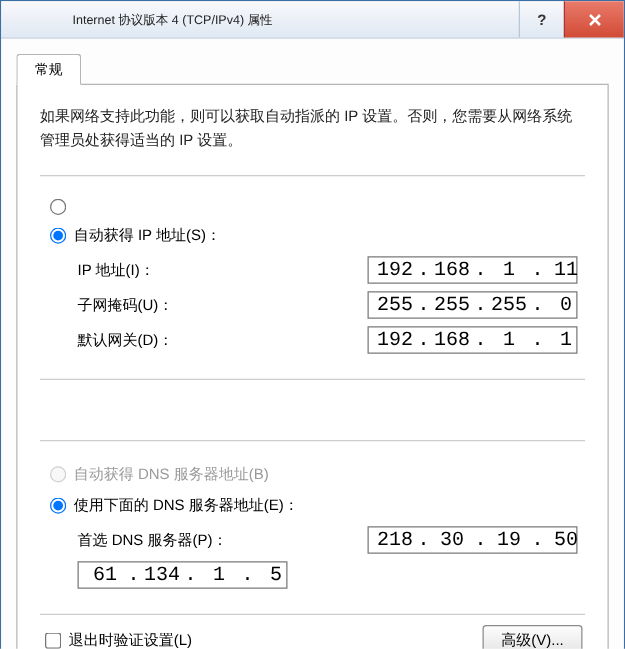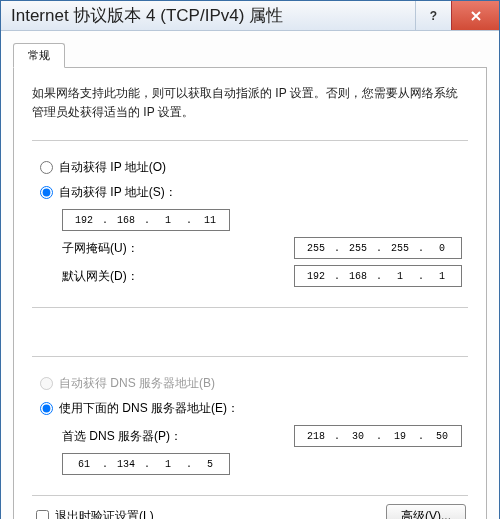--- a/index.html
+++ b/index.html
@@ -18,21 +18,21 @@
     background: #fff;
   }
   .titlebar {
     height: 30px;
     background: linear-gradient(to bottom, #f8f9fb, #dfe8f3);
     border-bottom: 1px solid #b8c7d8;
     display: flex;
     align-items: center;
     padding: 0 0 0 10px;
   }
-  .title { flex: 1; color: #222; font-size: 17px; }
+  .title { flex: 1; color: #222; font-size: 10px; margin-left: 47px; }
   .win-btns { display: flex; align-items: stretch; height: 100%; }
   .win-btn {
     width: 36px;
     display: flex;
     align-items: center;
     justify-content: center;
     border-left: 1px solid #b8c7d8;
     font-weight: bold;
     color: #333;
     cursor: pointer;
@@ -98,21 +98,21 @@
   .field-label { flex: 1; }
   .ip-input {
     display: flex;
     align-items: center;
     border: 1px solid #7a7a7a;
     background: #fff;
     height: 22px;
     width: 168px;
     padding: 0 4px;
     font-family: "Courier New", monospace;
-    font-size: 10px;
+    font-size: 16px;
   }
   .ip-seg {
     width: 34px;
     border: none;
     text-align: center;
     font-family: inherit;
     font-size: inherit;
     outline: none;
     padding: 0;
     background: transparent;
@@ -157,28 +157,28 @@
     <div class="tab-strip">
       <div class="tab">常规</div>
     </div>
 
     <div class="tab-panel">
       <p class="intro">如果网络支持此功能，则可以获取自动指派的 IP 设置。否则，您需要从网络系统管理员处获得适当的 IP 设置。</p>
 
       <fieldset class="group">
         <div class="radio-row">
           <input type="radio" name="ipmode" id="ipauto" style="">
-          <label for="ipauto">自动获得 IP 地址(O)</label>
         </div>
         <div class="radio-row">
           <input type="radio" name="ipmode" id="ipman" checked="" style="">
           <label for="ipman">自动获得 IP 地址(S)：</label>
         </div>
 
         <div class="field-row">
+          <span class="field-label">IP 地址(I)：</span>
           <span class="ip-input">
             <input class="ip-seg" value="192" style="">
               <span class="ip-dot">.</span>
             <input class="ip-seg" value="168" style="">
               <span class="ip-dot">.</span>
             <input class="ip-seg" value="1" style="">
               <span class="ip-dot">.</span>
             <input class="ip-seg" value="11" style="">
           </span>
         </div>

